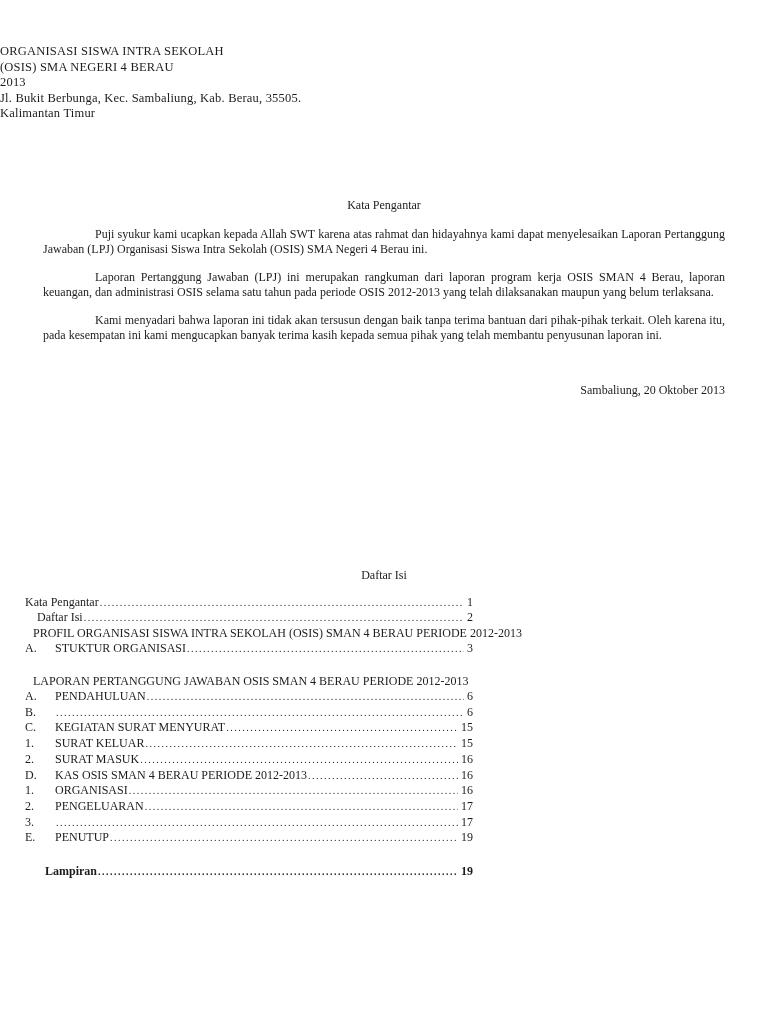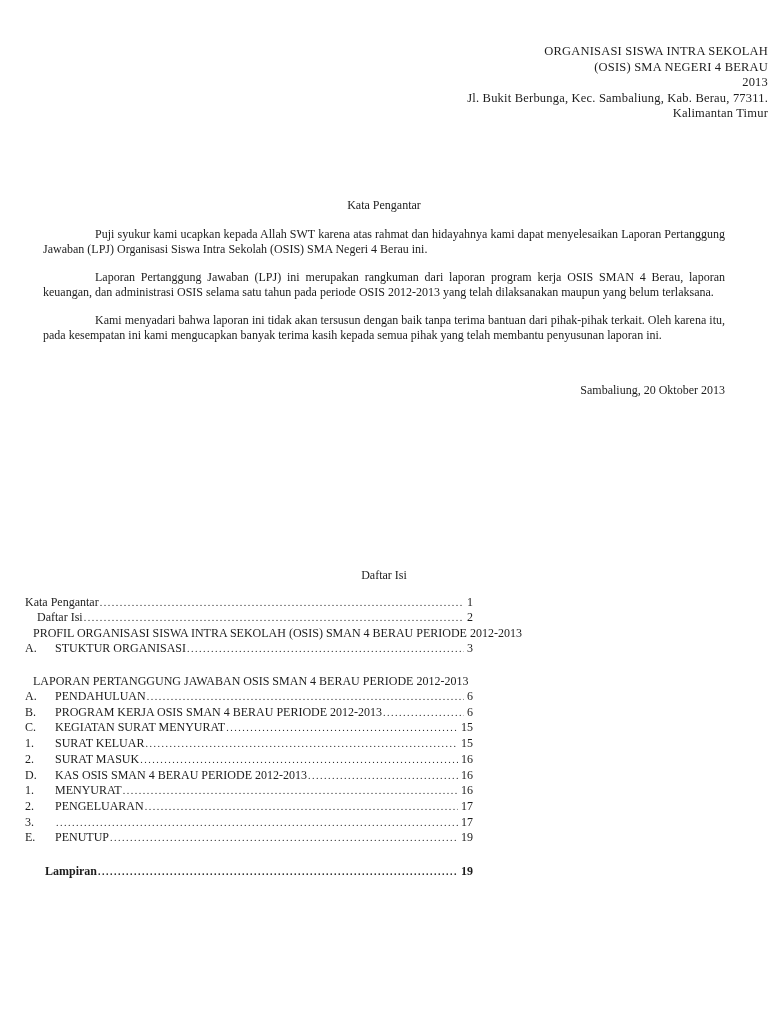--- a/index.html
+++ b/index.html
@@ -10,21 +10,21 @@
     color:#1c1c1c;
   }
   .page {
     position:relative;
     width:768px; height:1024px;
     background:#ffffff;
     overflow:hidden;
   }
   .header {
     padding-top:44px;
-    text-align:right;
+    text-align:left;
     font-size:12.5px;
     line-height:15.6px;
     letter-spacing:0.2px;
   }
   .kp-title {
     margin-top:76px;
     text-align:center;
     font-size:12px;
   }
   .para {
@@ -79,21 +79,21 @@
 </style>
 </head>
 <body>
 
 <div class="page">
 
   <div class="header">
     <div>ORGANISASI SISWA INTRA SEKOLAH</div>
     <div>(OSIS) SMA NEGERI 4 BERAU</div>
     <div>2013</div>
-    <div>Jl. Bukit Berbunga, Kec. Sambaliung, Kab. Berau, 77311.</div>
+    <div>Jl. Bukit Berbunga, Kec. Sambaliung, Kab. Berau, 35505.</div>
     <div>Kalimantan Timur</div>
   </div>
 
   <div class="kp-title">Kata Pengantar</div>
 
   <p class="para">Puji syukur kami ucapkan kepada Allah SWT karena atas rahmat dan hidayahnya kami dapat menyelesaikan Laporan Pertanggung Jawaban (LPJ) Organisasi Siswa Intra Sekolah (OSIS) SMA Negeri 4 Berau ini.</p>
   <p class="para">Laporan Pertanggung Jawaban (LPJ) ini merupakan rangkuman dari laporan program kerja OSIS SMAN 4 Berau, laporan keuangan, dan administrasi OSIS selama satu tahun pada periode OSIS 2012-2013 yang telah dilaksanakan maupun yang belum terlaksana.</p>
   <p class="para">Kami menyadari bahwa laporan ini tidak akan tersusun dengan baik tanpa terima bantuan dari pihak-pihak terkait. Oleh karena itu, pada kesempatan ini kami mengucapkan banyak terima kasih kepada semua pihak yang telah membantu penyusunan laporan ini.</p>
 
   <div class="date-line">Sambaliung, 20 Oktober 2013</div>
@@ -121,21 +121,20 @@
       <div class="toc-spacer"></div>
       <div class="toc-heading">LAPORAN PERTANGGUNG JAWABAN OSIS SMAN 4 BERAU PERIODE 2012-2013</div>
       <div class="toc-row">
         <span class="toc-prefix">A.</span>
         <span class="toc-label">PENDAHULUAN</span>
         <span class="toc-dots">........................................................................................................................................................................................................</span>
         <span class="toc-page">6</span>
       </div>
       <div class="toc-row">
         <span class="toc-prefix">B.</span>
-        <span class="toc-label">PROGRAM KERJA OSIS SMAN 4 BERAU PERIODE 2012-2013</span>
         <span class="toc-dots">........................................................................................................................................................................................................</span>
         <span class="toc-page">6</span>
       </div>
       <div class="toc-row">
         <span class="toc-prefix">C.</span>
         <span class="toc-label">KEGIATAN SURAT MENYURAT</span>
         <span class="toc-dots">........................................................................................................................................................................................................</span>
         <span class="toc-page">15</span>
       </div>
       <div class="toc-row">
@@ -151,21 +150,21 @@
         <span class="toc-page">16</span>
       </div>
       <div class="toc-row">
         <span class="toc-prefix">D.</span>
         <span class="toc-label">KAS OSIS SMAN 4 BERAU PERIODE 2012-2013</span>
         <span class="toc-dots">........................................................................................................................................................................................................</span>
         <span class="toc-page">16</span>
       </div>
       <div class="toc-row">
         <span class="toc-prefix">1.</span>
-        <span class="toc-label">MENYURAT</span>
+        <span class="toc-label">ORGANISASI</span>
         <span class="toc-dots">........................................................................................................................................................................................................</span>
         <span class="toc-page">16</span>
       </div>
       <div class="toc-row">
         <span class="toc-prefix">2.</span>
         <span class="toc-label">PENGELUARAN</span>
         <span class="toc-dots">........................................................................................................................................................................................................</span>
         <span class="toc-page">17</span>
       </div>
       <div class="toc-row">

